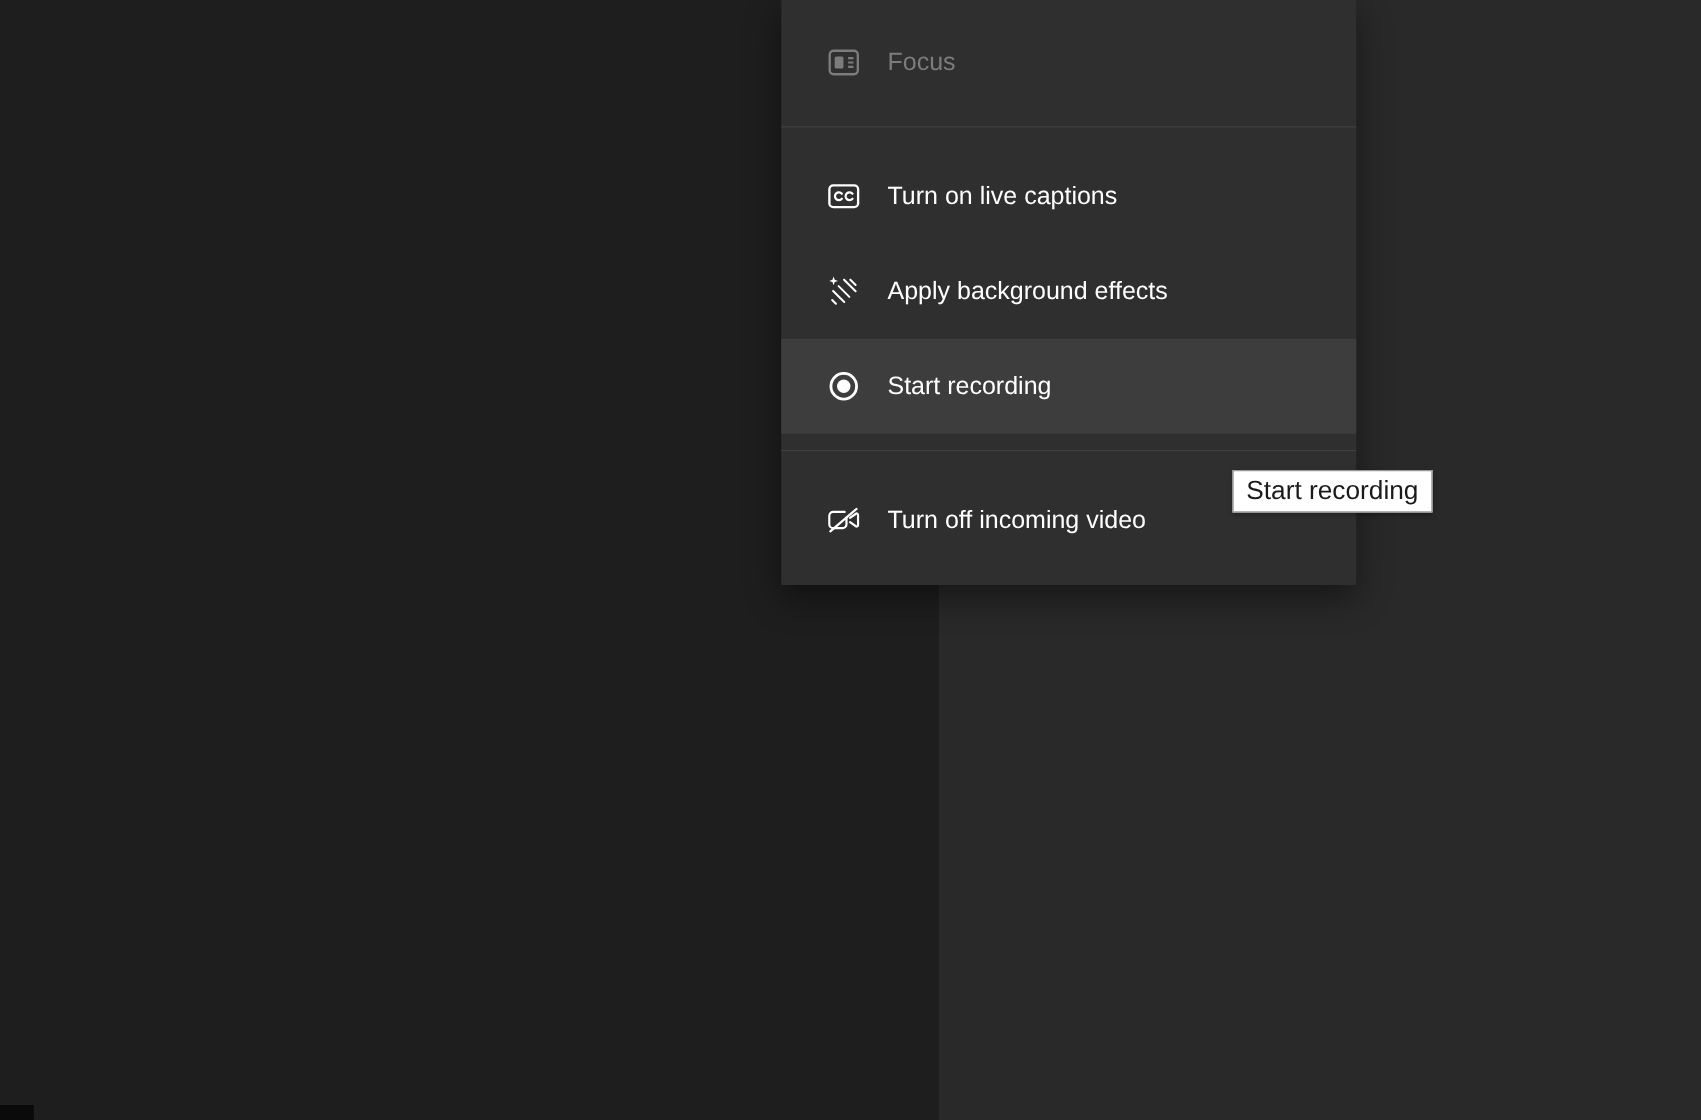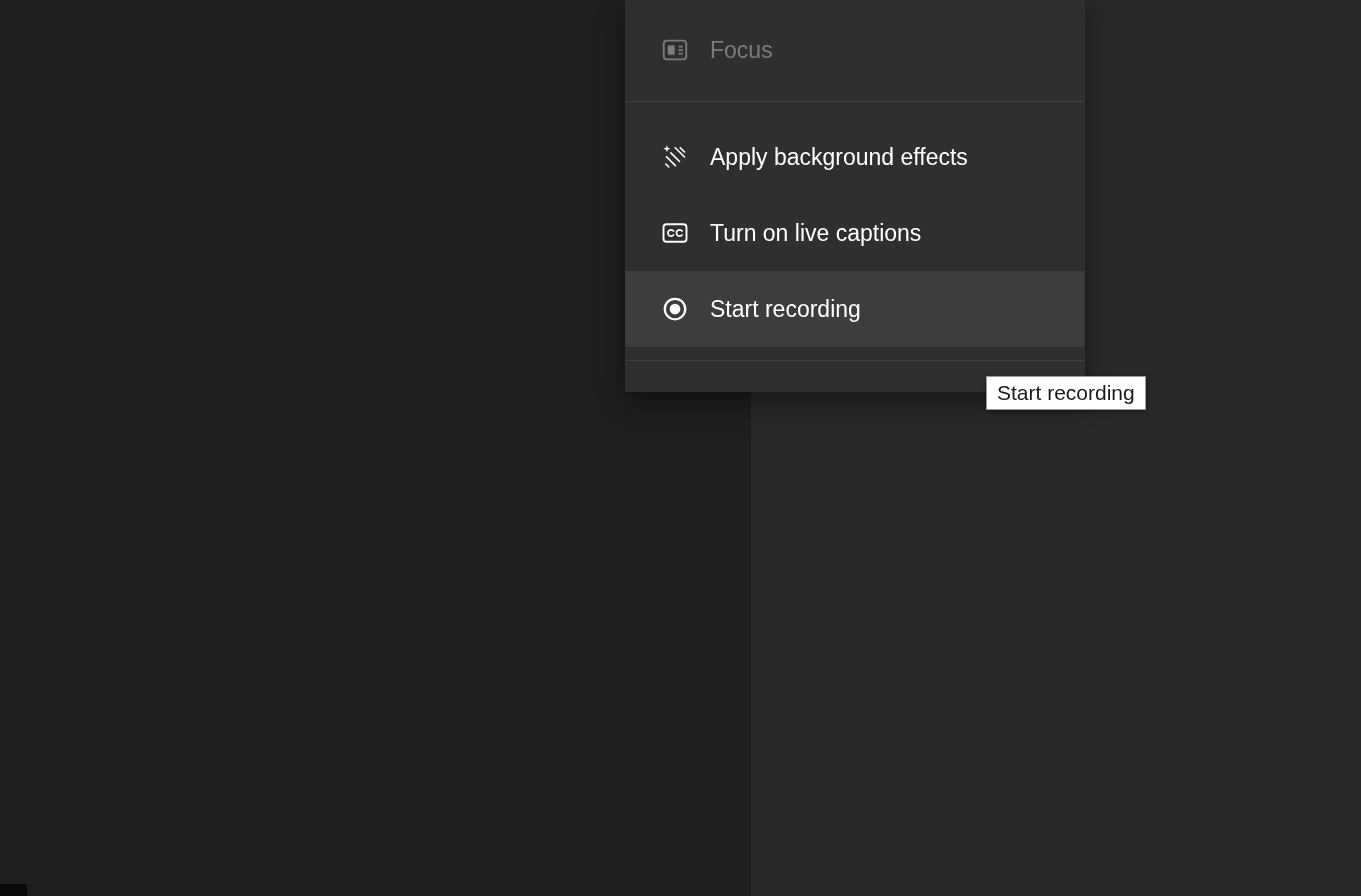--- a/index.html
+++ b/index.html
@@ -40,21 +40,21 @@
     cursor: pointer;
   }
   .menu-item .icon {
     width: 30px; height: 30px;
     flex: 0 0 30px;
     color: #ffffff;
     display: flex; align-items: center; justify-content: center;
   }
   .menu-item .label {
     margin-left: 20px;
-    font-size: 23px;
+    font-size: 20px;
     line-height: 1;
     color: #ffffff;
     white-space: nowrap;
   }
   .menu-item.disabled { cursor: default; }
   .menu-item.disabled .icon { color: #7c7c7c; }
   .menu-item.disabled .label { color: #7c7c7c; }
   .menu-item.hovered { background: #3d3d3d; }
   .divider {
     height: 1px;
@@ -95,54 +95,64 @@
       </svg>
     </span>
     <span class="label">Focus</span>
   </div>
 
   <div class="divider"></div>
 
   <div class="menu-item">
     <span class="icon">
       <svg viewBox="0 0 24 24" width="30" height="30">
+        <rect x="2.8" y="5" width="18.4" height="14" rx="2.5" fill="none" stroke="currentColor" stroke-width="1.5"></rect>
+        <path d="M10.8 10.4 a2.5 2.5 0 1 0 0 3.2 M17.6 10.4 a2.5 2.5 0 1 0 0 3.2" fill="none" stroke="currentColor" stroke-width="1.4" stroke-linecap="round"></path>
+      </svg>
+    </span>
+    <span class="label">Turn on live captions</span>
+  </div>
+
+  <div class="menu-item">
+    <span class="icon">
+      <svg viewBox="0 0 24 24" width="30" height="30">
         <path d="M5.5 2.6 l.75 2.05 2.05.75 -2.05.75 -.75 2.05 -.75-2.05 -2.05-.75 2.05-.75z" fill="currentColor"></path>
         <g fill="none" stroke="currentColor" stroke-width="1.3" stroke-linecap="round">
           <path d="M12.2 4.6 L19.6 12"></path>
           <path d="M16.2 4.6 L19.6 8"></path>
           <path d="M8.7 8.7 L15.6 15.6"></path>
           <path d="M5.2 11.8 L12.3 18.9"></path>
           <path d="M4.6 17.6 L7 20"></path>
         </g>
       </svg>
     </span>
     <span class="label">Apply background effects</span>
-  </div>
-
-  <div class="menu-item">
-    <span class="icon">
-      <svg viewBox="0 0 24 24" width="30" height="30">
-        <rect x="2.8" y="5" width="18.4" height="14" rx="2.5" fill="none" stroke="currentColor" stroke-width="1.5"></rect>
-        <path d="M10.8 10.4 a2.5 2.5 0 1 0 0 3.2 M17.6 10.4 a2.5 2.5 0 1 0 0 3.2" fill="none" stroke="currentColor" stroke-width="1.4" stroke-linecap="round"></path>
-      </svg>
-    </span>
-    <span class="label">Turn on live captions</span>
   </div>
 
   <div class="menu-item hovered">
     <span class="icon">
       <svg viewBox="0 0 24 24" width="30" height="30">
         <circle cx="12" cy="12" r="8.2" fill="none" stroke="currentColor" stroke-width="1.8"></circle>
         <circle cx="12" cy="12" r="4.3" fill="currentColor"></circle>
       </svg>
     </span>
     <span class="label">Start recording</span>
   </div>
 
   <div class="divider"></div>
 
 
+  <div class="menu-item">
+    <span class="icon">
+      <svg viewBox="0 0 24 24" width="30" height="30" fill="none" stroke="currentColor" stroke-width="1.4" stroke-linecap="round" stroke-linejoin="round">
+        <path d="M16 13.3 l3.8 2.7 a0.85 0.85 0 0 0 1.35 -0.7 V8.7 a0.85 0.85 0 0 0 -1.35 -0.7 L16 10.7"></path>
+        <path d="M12.6 6.8 H5.3 A2.55 2.55 0 0 0 2.75 9.35 v5.3 a2.55 2.55 0 0 0 2.55 2.55 h5.9 a2.55 2.55 0 0 0 2.55 -2.55 V10.5"></path>
+        <path d="M3.4 19.3 L20.2 4.9"></path>
+      </svg>
+    </span>
+    <span class="label">Turn off incoming video</span>
+  </div>
 
 </div>
 
 <div class="tooltip">
   <span>Start recording</span>
 </div>
 
 </body></html>

